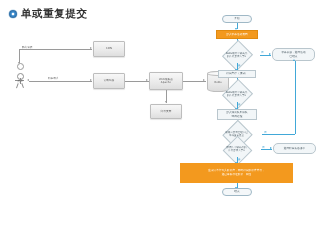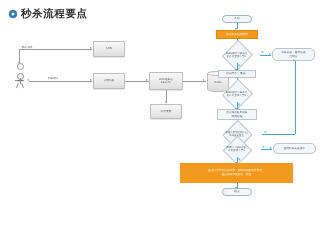--- a/index.html
+++ b/index.html
@@ -99,21 +99,21 @@
   .side-box{border:.5px solid #b9c6cd;border-radius:5px;background:#f2f6f8;}
   .side-box .lbl{color:#4a5a63;}
 </style>
 </head>
 <body>
 
 <div id="slide">
 
   <div class="title-row">
     <span class="title-bullet"></span>
-    <span class="title-text">秒杀流程要点</span>
+    <span class="title-text">单或重复提交</span>
   </div>
 
   <div class="canvas">
 
     <div class="actor" style="left:14px;top:73px;width:12px;height:16px;">
       <span class="head"></span>
       <span class="body"></span>
       <span class="arms"></span>
       <span class="legL"></span>
       <span class="legR"></span>

